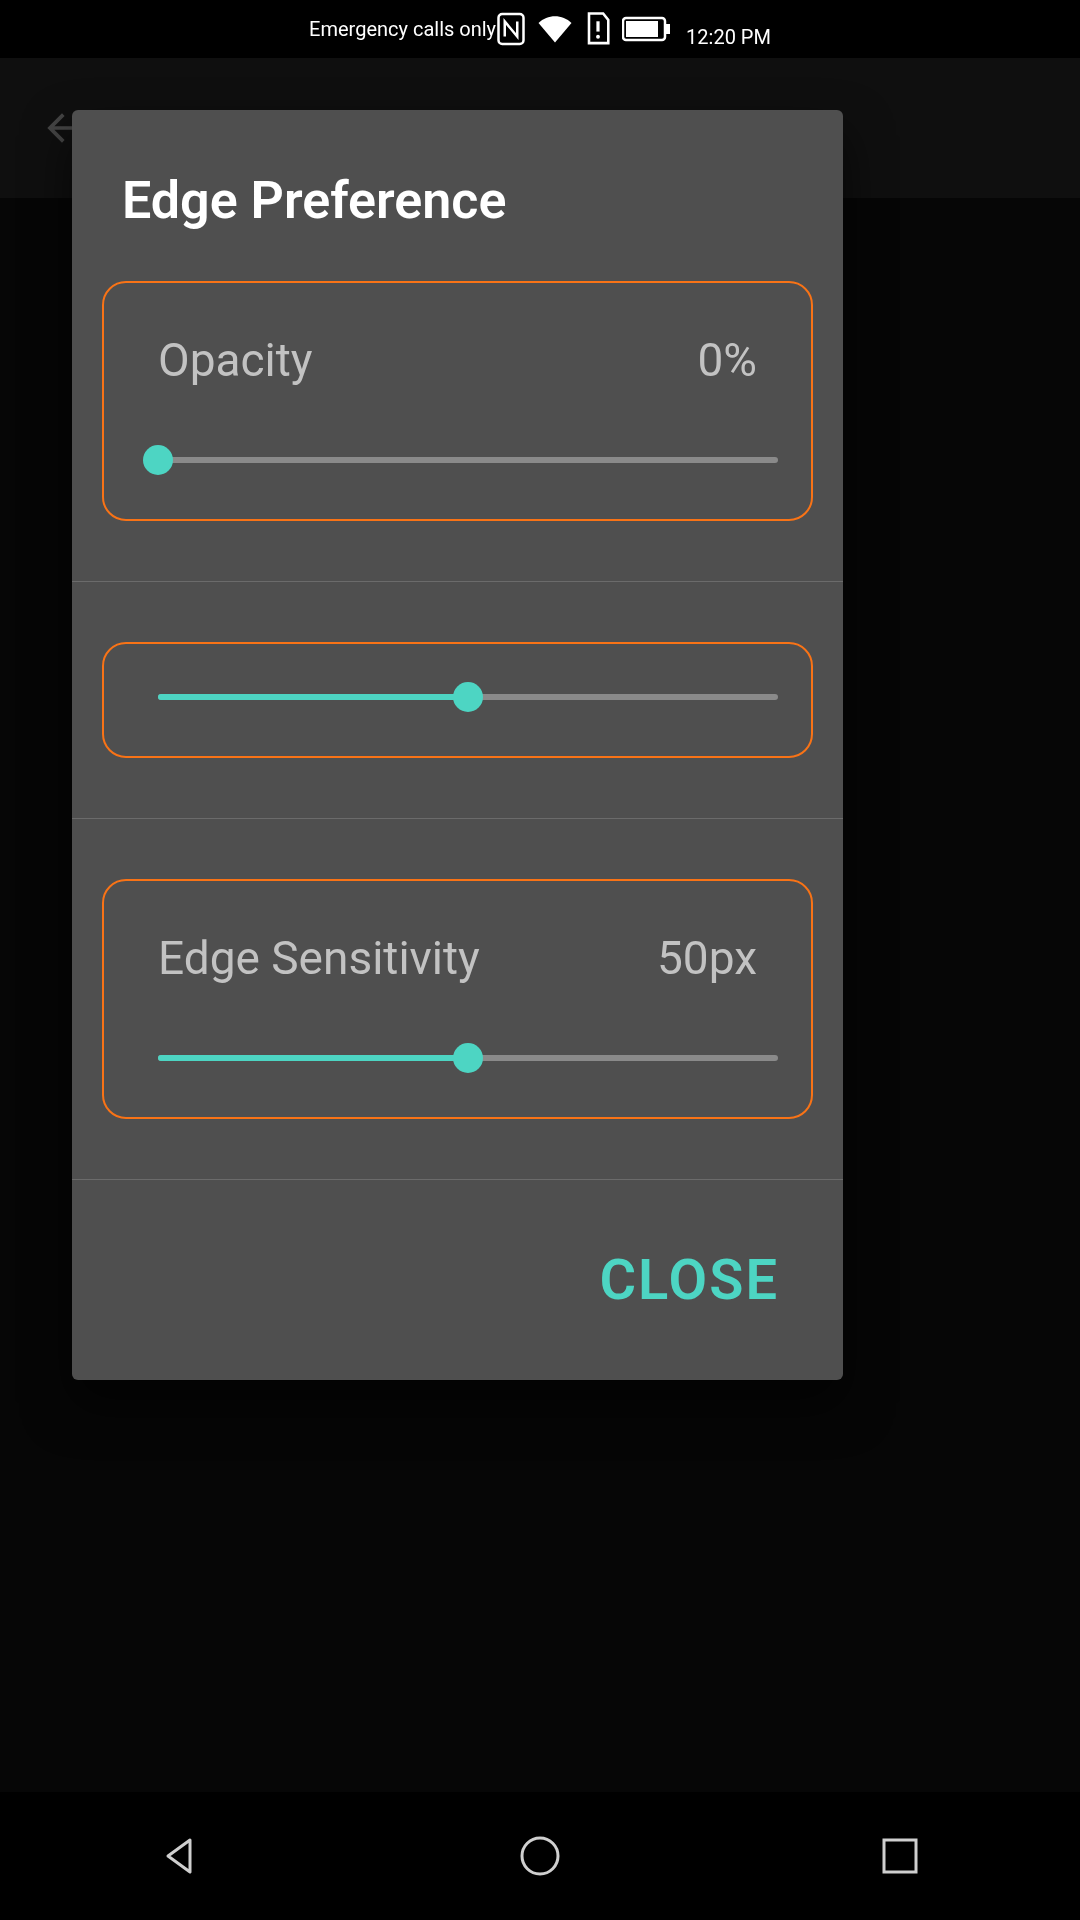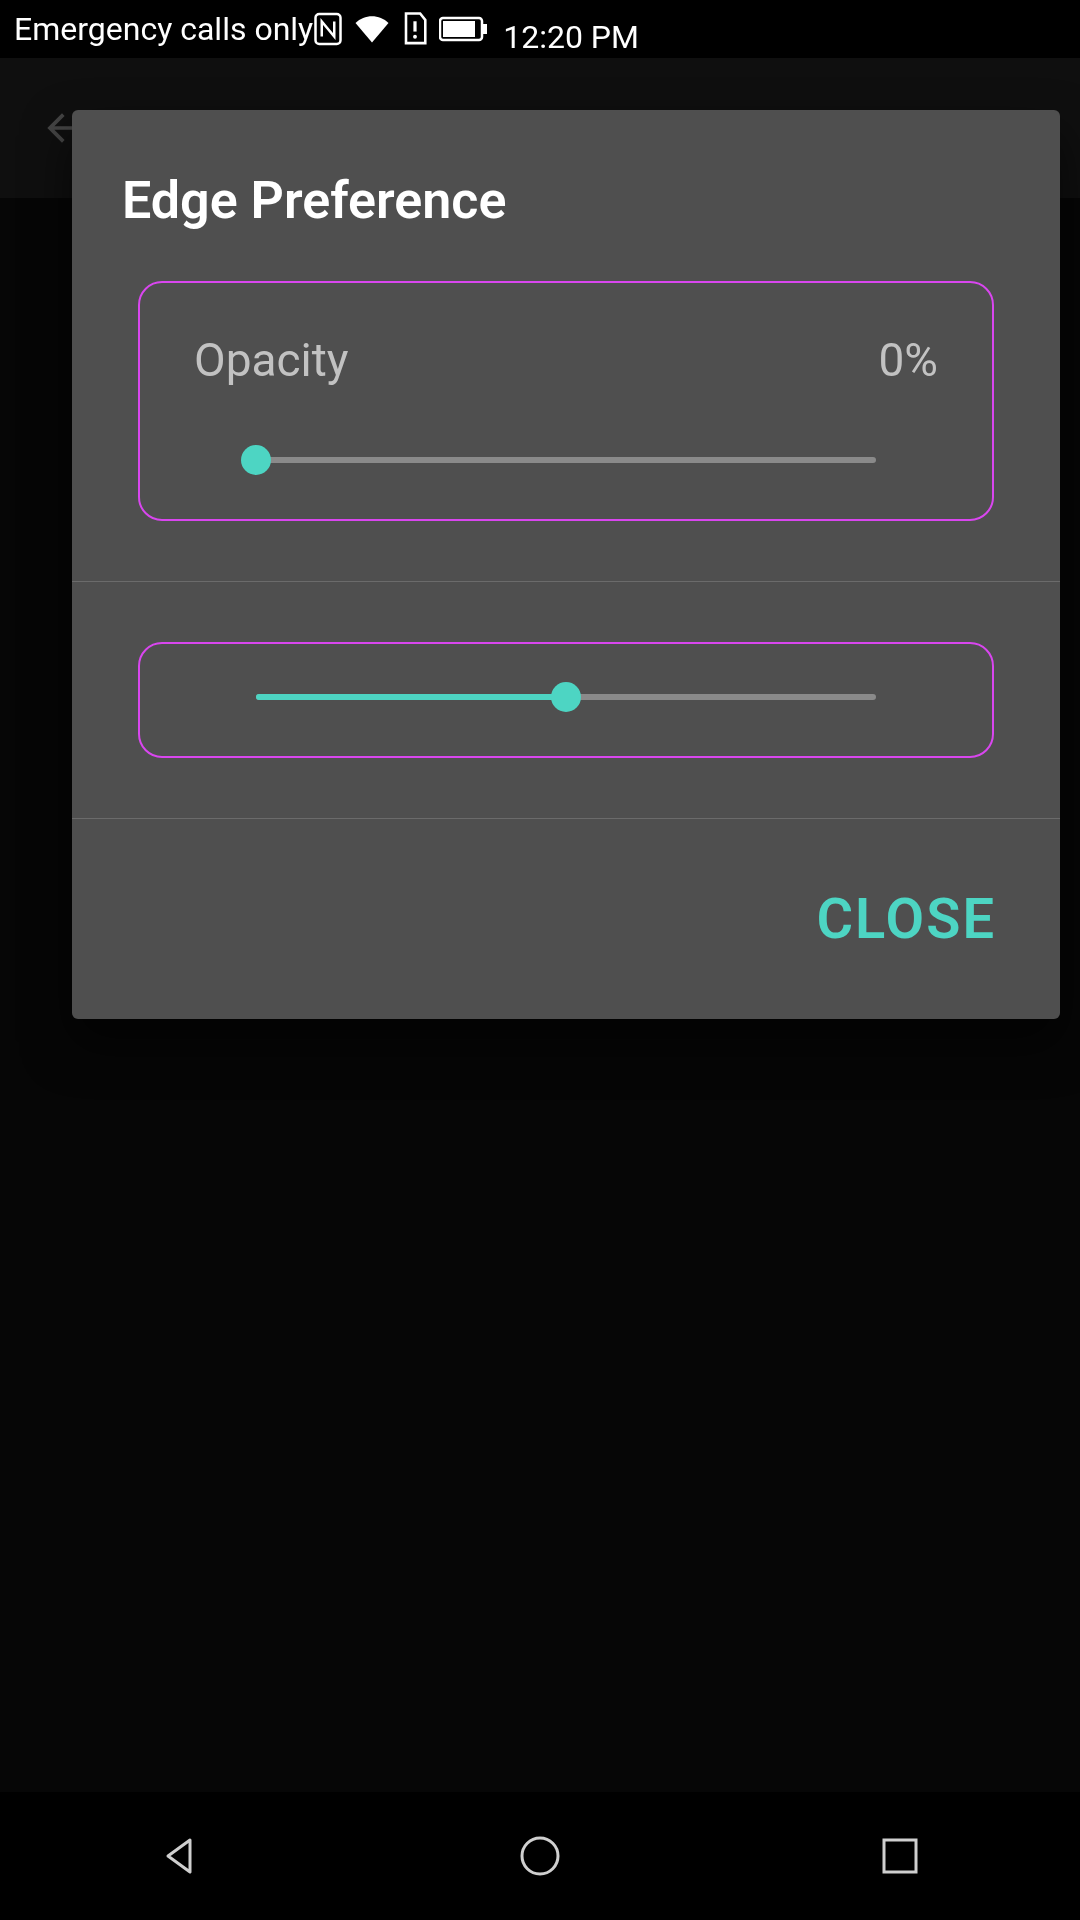--- a/index.html
+++ b/index.html
@@ -13,25 +13,25 @@
       height: 1920px;
       background: #000;
       overflow: hidden;
       position: relative;
     }
     
     .status-bar {
       height: 58px;
       width: 100%;
       display: flex;
-      justify-content: flex-start;
+      justify-content: center;
       align-items: center;
       padding: 0 14px;
       color: #fff;
-      font-size: 32px;
+      font-size: 20px;
       background: #000;
     }
     .status-left { font-weight: 400; }
     .status-right {
       display: flex;
       align-items: center;
       gap: 10px;
     }
     .status-icon {
       display: inline-flex;
@@ -64,43 +64,43 @@
       position: absolute;
       top: 58px; left: 0; right: 0; bottom: 128px;
       background: rgba(0,0,0,0.45);
     }
 
     
     .dialog {
       position: absolute;
       top: 110px;
       left: 72px;
-      width: 988px;
+      width: 771px;
       background: #4f4f4f;
       border-radius: 6px;
       box-shadow: 0 24px 48px rgba(0,0,0,0.6);
       padding-bottom: 0;
     }
     .dialog-title {
       color: #fff;
       font-size: 52px;
       font-weight: 600;
       padding: 60px 50px 50px 50px;
     }
 
     .section {
       border-bottom: 1px solid #6b6b6b;
       padding: 0 0 60px 0;
     }
     .section:first-of-type { padding-top: 0; }
     .section:last-of-type { border-bottom: 1px solid #6b6b6b; }
 
     .panel {
-      margin: 0 66px;
-      border: 2px solid #d946ef;
+      margin: 0 30px;
+      border: 2px solid #f97316;
       border-radius: 24px;
       padding: 50px 54px 56px 54px;
     }
     .section + .section .panel { margin-top: 60px; }
 
     .panel-row {
       display: flex;
       justify-content: space-between;
       align-items: center;
       margin-bottom: 70px;
@@ -246,20 +246,33 @@
   <div class="section">
     <div class="panel">
       <div class="slider">
         <div class="slider-rail"></div>
         <div class="slider-fill" style="width: 50%;"></div>
         <div class="slider-thumb" style="left: 50%;"></div>
       </div>
     </div>
   </div>
 
+  <div class="section">
+    <div class="panel">
+      <div class="panel-row">
+        <span class="panel-label">Edge Sensitivity</span>
+        <span class="panel-value">50px</span>
+      </div>
+      <div class="slider">
+        <div class="slider-rail"></div>
+        <div class="slider-fill" style="width: 50%;"></div>
+        <div class="slider-thumb" style="left: 50%;"></div>
+      </div>
+    </div>
+  </div>
 
   <div class="dialog-footer">
     <button class="close-btn">CLOSE</button>
   </div>
 </div>
 
 <div class="nav-bar">
   <button class="nav-btn">
     <svg width="48" height="48" viewBox="0 0 48 48" fill="none" stroke="#cfcfcf" stroke-width="3" stroke-linejoin="round">
       <path d="M34 8 L12 24 L34 40 Z"></path>

